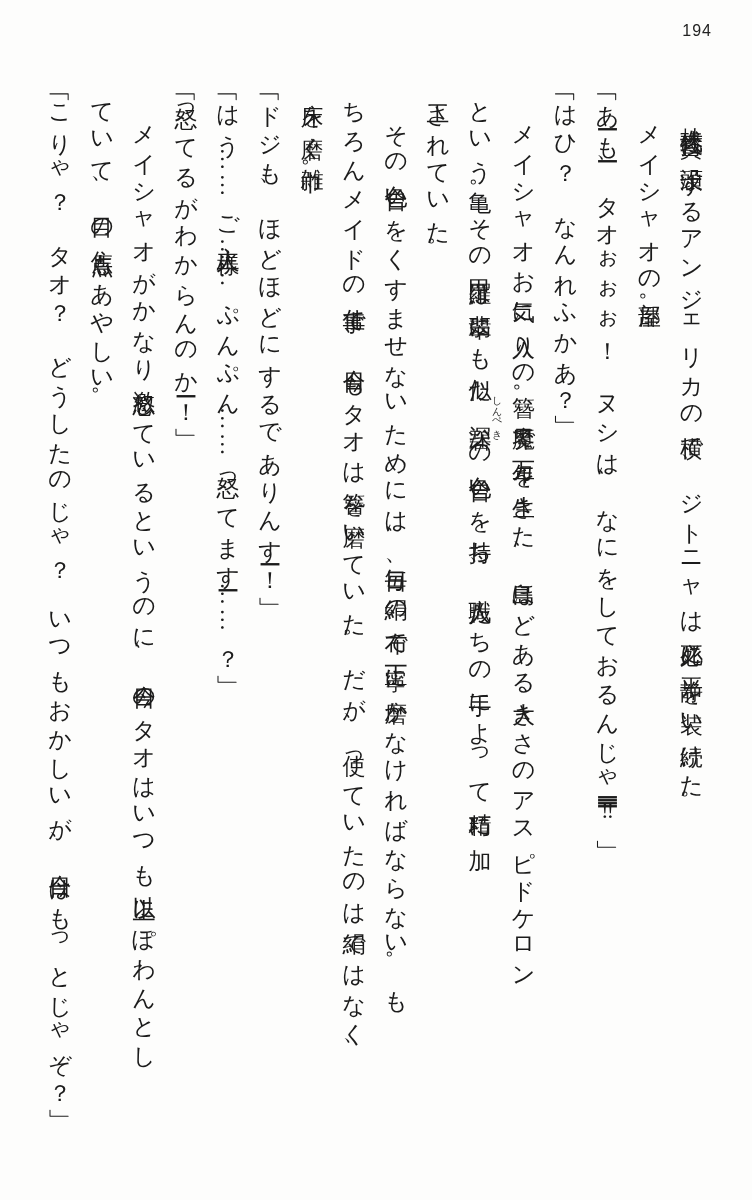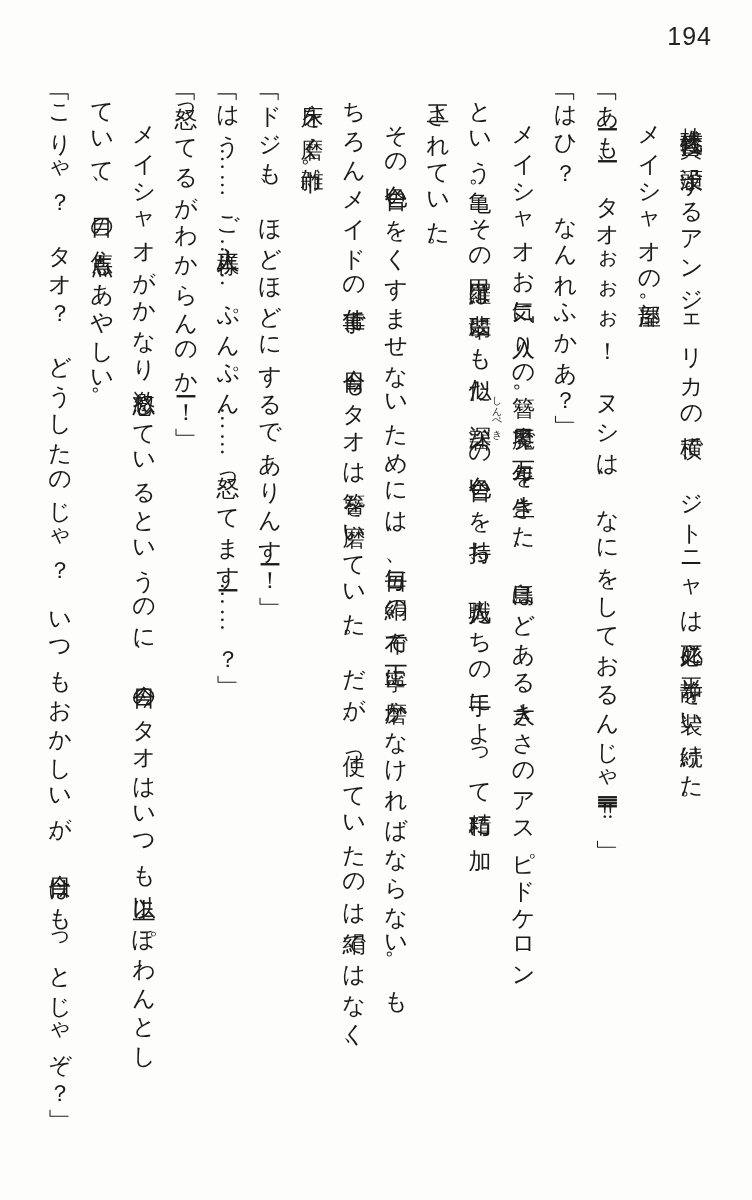--- a/index.html
+++ b/index.html
@@ -16,21 +16,21 @@
     color: #1b1b1b;
   }
   .page {
     position: absolute;
     inset: 0;
   }
   .page-number {
     position: absolute;
     top: 22px;
     right: 40px;
-    font-size: 25px;
+    font-size: 16px;
     letter-spacing: 1px;
     font-family: "Liberation Sans", "DejaVu Sans", sans-serif;
     color: #222;
   }
   .text-block {
     position: absolute;
     top: 86px;
     right: 40px;
     height: 1080px;
     writing-mode: vertical-rl;

